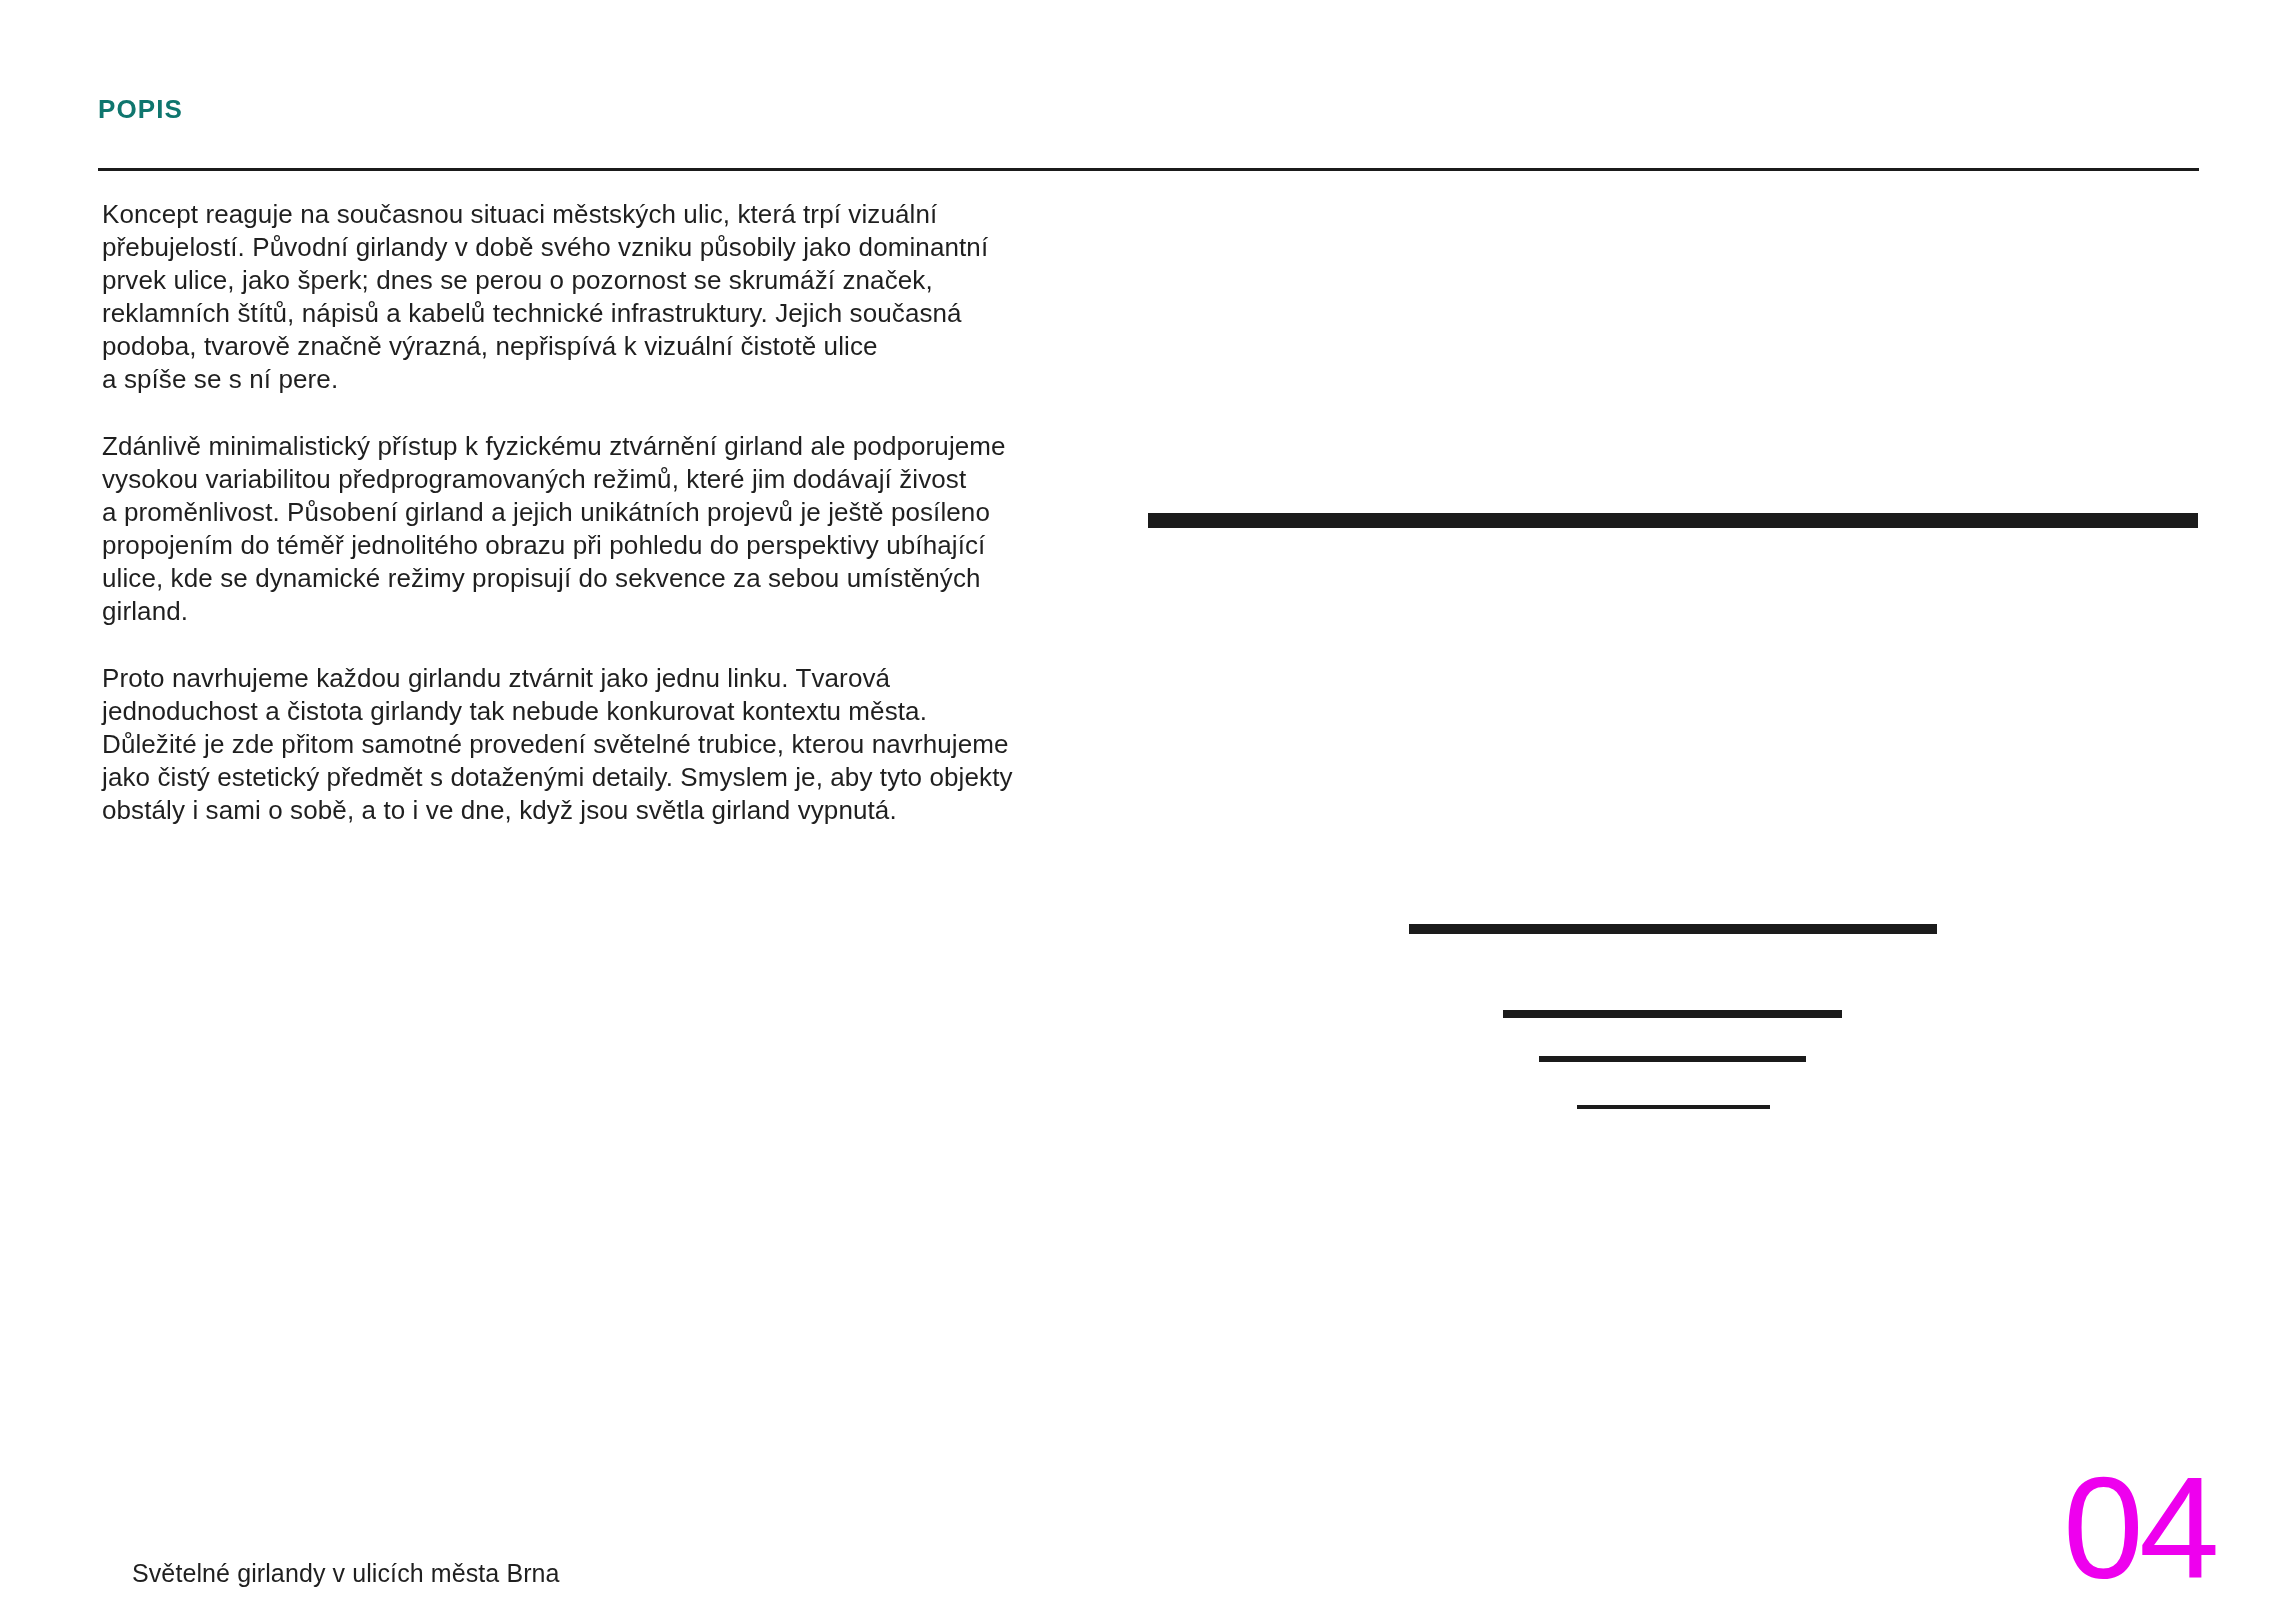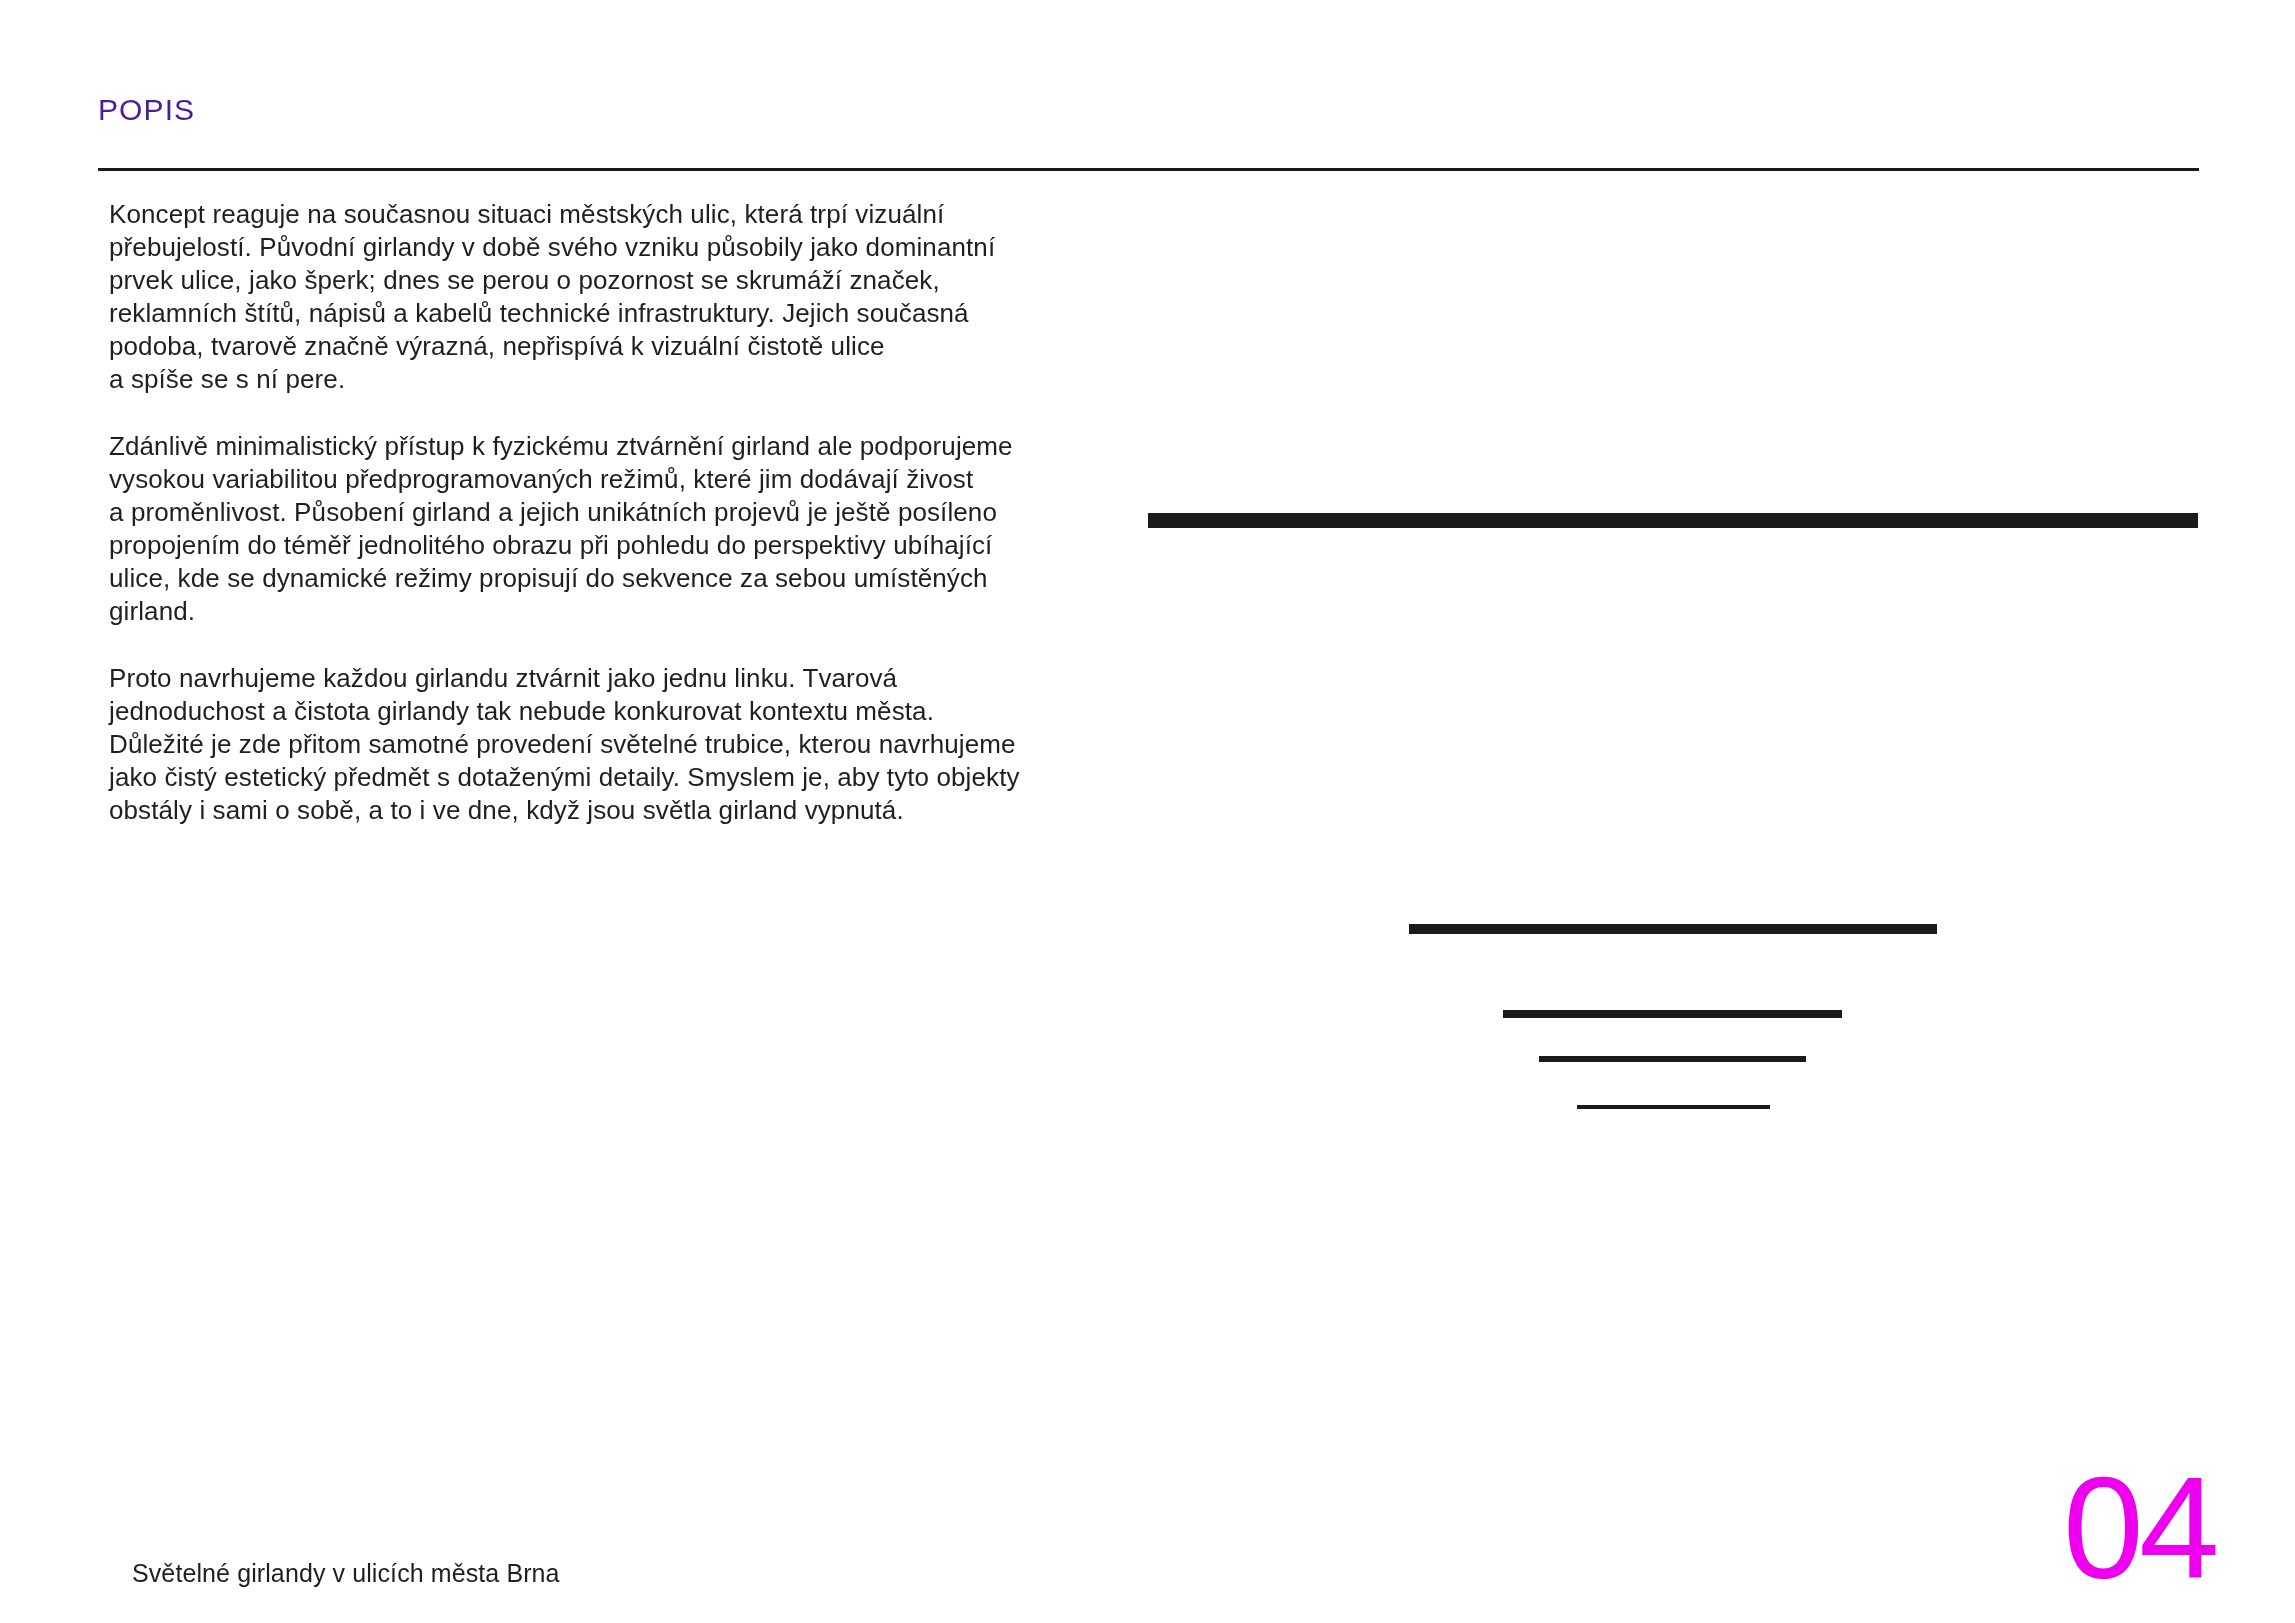--- a/index.html
+++ b/index.html
@@ -12,24 +12,24 @@
     width: 2296px;
     height: 1624px;
     background: #ffffff;
     font-family: "Liberation Sans", sans-serif;
     overflow: hidden;
   }
   .section-title {
     position: absolute;
     left: 98px;
     top: 96px;
-    font-size: 30px;
-    font-weight: 400;
+    font-size: 26px;
+    font-weight: 700;
     letter-spacing: 1.1px;
-    color: #4c1d95;
+    color: #0f766e;
     line-height: 27.5px;
   }
   .header-rule {
     position: absolute;
     left: 98px;
     top: 168px;
     width: 2101px;
     height: 2.8px;
     background: #1b1b1b;
   }
@@ -37,21 +37,21 @@
     position: absolute;
     left: 98px;
     top: 198px;
     width: 1084px;
     font-size: 26px;
     line-height: 33px;
     color: #1f1f1f;
     letter-spacing: 0.1px;
   }
   .body-text p {
-    margin: 0 0 34px 11px;
+    margin: 0 0 34px 4px;
     white-space: pre-line;
   }
   .girland-line {
     position: absolute;
     background: #1b1b1b;
   }
   .girland-line.main { left: 1148px; top: 513px; width: 1050px; height: 14.7px; }
   .girland-line.p1   { left: 1409px; top: 924px; width: 528px; height: 10px; }
   .girland-line.p2   { left: 1503px; top: 1010px; width: 339px; height: 8.3px; }
   .girland-line.p3   { left: 1539px; top: 1056px; width: 267px; height: 6.4px; }

